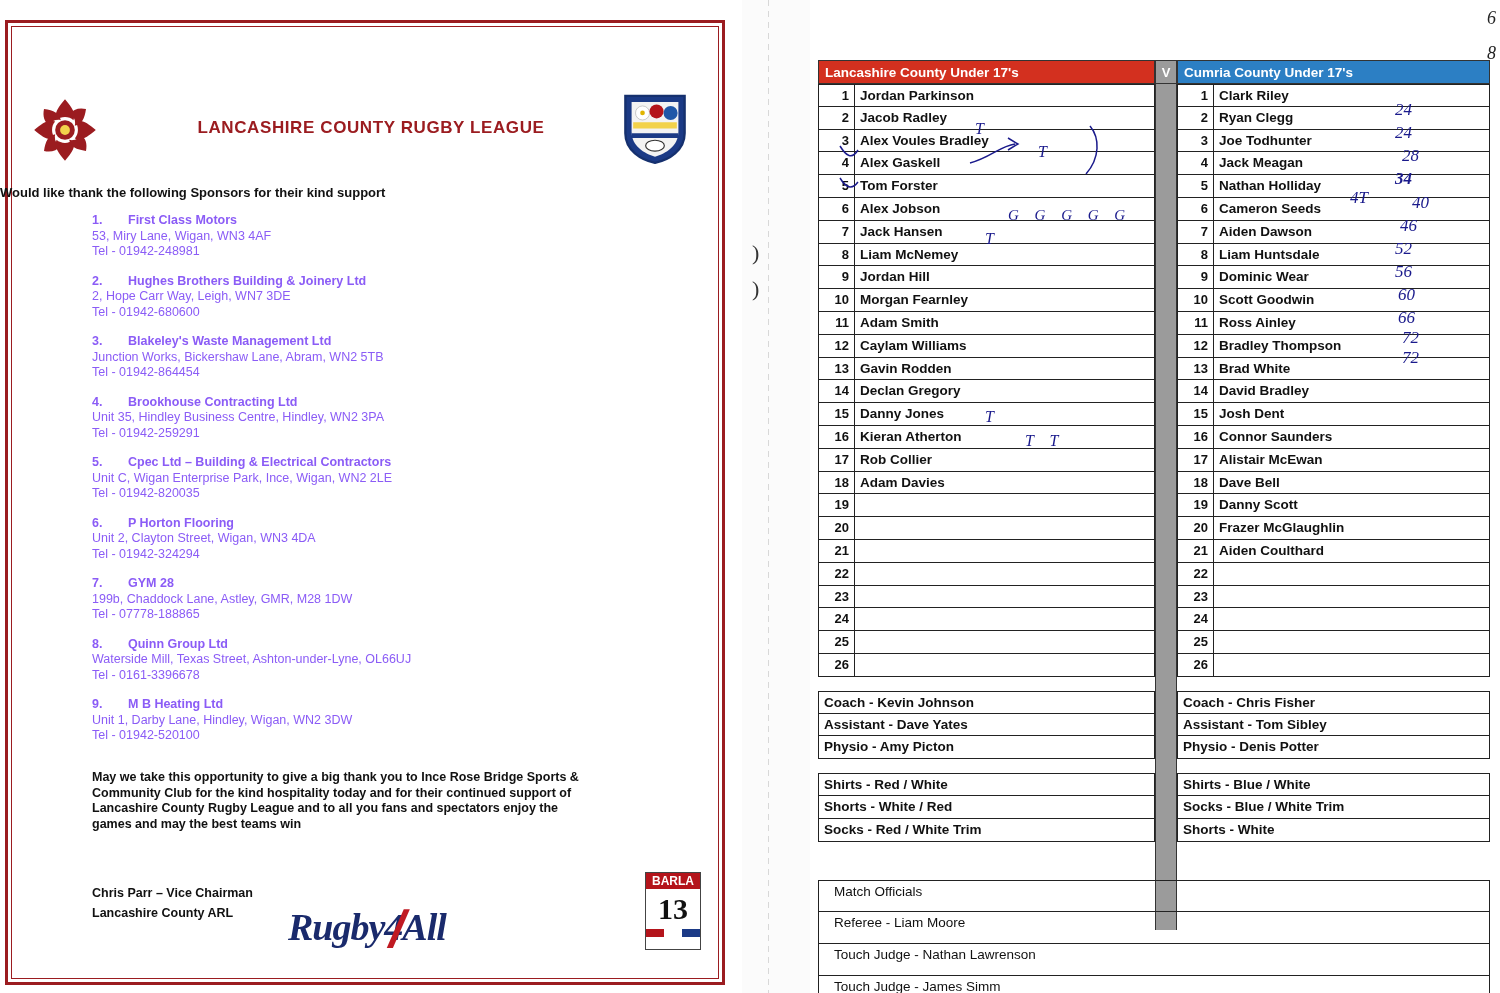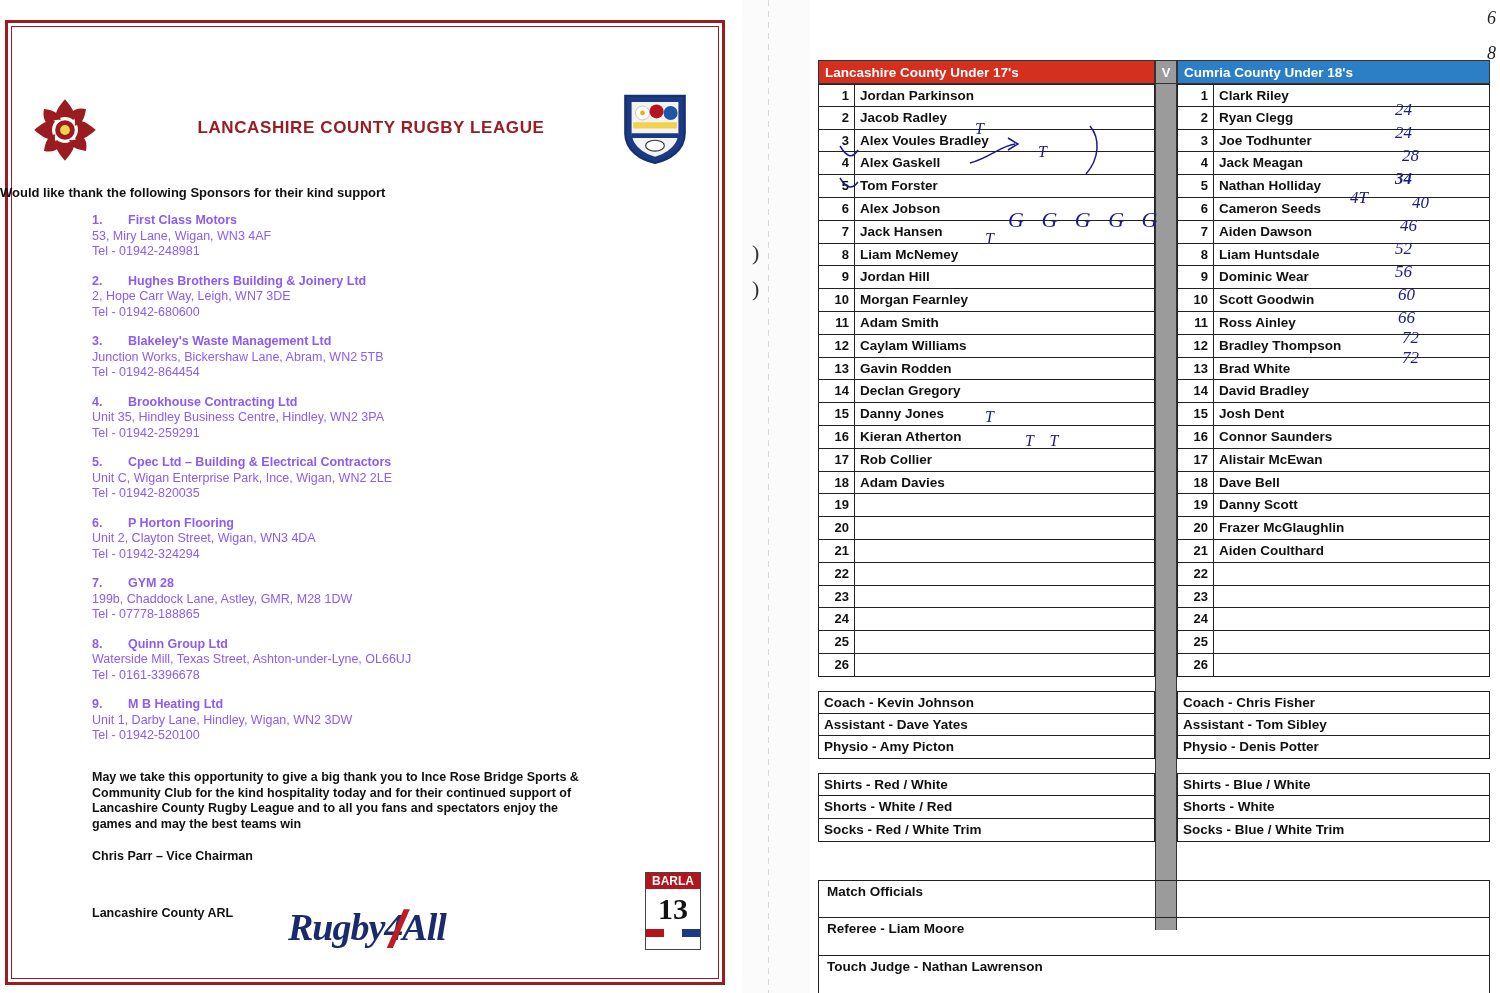--- a/index.html
+++ b/index.html
@@ -46,21 +46,21 @@
   }
   .sponsor .sp-name { font-weight:bold; }
   .sponsor .sp-num { display:inline-block; width:36px; font-weight:bold; }
   .sponsor .sp-line { display:block; }
 
   #thankyou {
     position:absolute; left:92px; top:770px; width:500px;
     font-size:12.5px; font-weight:bold; color:#111; line-height:15.5px;
   }
   #signoff-name {
-    position:absolute; left:92px; top:849px; font-size:12.5px; font-weight:bold; color:#111;
+    position:absolute; left:92px; top:886px; font-size:12.5px; font-weight:bold; color:#111;
   }
   #signoff-org {
     position:absolute; left:92px; top:906px; font-size:12.5px; font-weight:bold; color:#111;
   }
   #rugby4all {
     position:absolute; left:288px; top:905px; width:200px; height:60px;
   }
   #r4a-text {
     font-family:"Liberation Serif", serif;
     font-style:italic; font-weight:bold; font-size:38px; color:#1a2a6c;
@@ -139,21 +139,21 @@
 
   .srow {
     border:1px solid #222; border-top:none;
     height:22.8px; font-weight:bold; font-size:13.5px; line-height:21.6px; padding-left:5px; color:#111;
   }
   .srow.first { border-top:1px solid #222; }
 
   #officials { position:absolute; left:8px; top:880px; width:672px; }
   .orow {
     border:1px solid #222; border-top:none;
-    height:38px; font-weight:bold; font-size:13.5px; line-height:21.6px; padding-left:8px; color:#111;
+    height:32px; font-weight:normal; font-size:13.5px; line-height:21.6px; padding-left:15px; color:#111;
   }
   .orow.first { border-top:1px solid #222; }
 
   
   .hw {
     position:absolute; color:#1a1a8c; font-family:"Liberation Serif", serif;
     font-style:italic; pointer-events:none;
   }
   .hw-dark { color:#222; }
   #edge-marks { position:absolute; right:4px; top:8px; width:60px; }
@@ -268,21 +268,21 @@
   <span class="spine-mark" style="left:10px; top:240px;">)</span>
   <span class="spine-mark" style="left:10px; top:276px;">)</span>
 </div>
 
 <div id="right-page">
 
   <div id="sheet">
     <div id="head-row">
       <div id="head-lanc" class="team-head">Lancashire County Under 17's</div>
       <div id="vs-head">V</div>
-      <div id="head-cumb" class="team-head">Cumria County Under 18's</div>
+      <div id="head-cumb" class="team-head">Cumria County Under 17's</div>
     </div>
 
     <div id="cols">
 
       <div class="col col-l">
         <div id="home-players">
           <div class="prow">
               <div class="num">1</div>
               <div class="nm">Jordan Parkinson</div>
             </div>
@@ -505,36 +505,36 @@
               <div class="num">26</div>
               <div class="nm"></div>
             </div>
         </div>
         <div class="gap"></div>
         <div class="srow first">Coach - Chris Fisher</div>
         <div class="srow">Assistant - Tom Sibley</div>
         <div class="srow">Physio - Denis Potter</div>
         <div class="gap"></div>
         <div class="srow first">Shirts - Blue / White</div>
+        <div class="srow">Socks - Blue / White Trim</div>
         <div class="srow">Shorts - White</div>
-        <div class="srow">Socks - Blue / White Trim</div>
       </div>
     </div>
   </div>
 
   <div id="officials">
     <div class="orow first">Match Officials</div>
     <div class="orow">Referee - Liam Moore</div>
     <div class="orow">Touch Judge - Nathan Lawrenson</div>
     <div class="orow">Touch Judge - James Simm</div>
   </div>
 
   <div class="hw" style="left:165px; top:120px; font-size:16px;">T</div>
   <div class="hw" style="left:228px; top:143px; font-size:16px;">T</div>
-  <div class="hw" style="left:198px; top:207px; font-size:22px; letter-spacing:6px;">G G G G G</div>
+  <div class="hw" style="left:198px; top:207px; font-size:15px; letter-spacing:6px;">G G G G G</div>
   <div class="hw" style="left:175px; top:230px; font-size:16px;">T</div>
   <div class="hw" style="left:175px; top:408px; font-size:16px;">T</div>
   <div class="hw" style="left:215px; top:432px; font-size:16px; letter-spacing:6px;">T T</div>
   <svg style="position:absolute; left:150px; top:118px; width:190px; height:80px;">
     <path d="M10 45 C30 40 40 28 55 26" stroke="#1a1a8c" fill="none" stroke-width="1.5"></path>
     <path d="M48 20 L58 26 L48 32" stroke="#1a1a8c" fill="none" stroke-width="1.5"></path>
     <path d="M130 8 C140 20 140 40 126 56" stroke="#1a1a8c" fill="none" stroke-width="1.5"></path>
   </svg>
   <svg style="position:absolute; left:26px; top:140px; width:26px; height:60px;">
     <path d="M4 6 C10 16 16 20 22 10" stroke="#1a1a8c" fill="none" stroke-width="1.5"></path>

